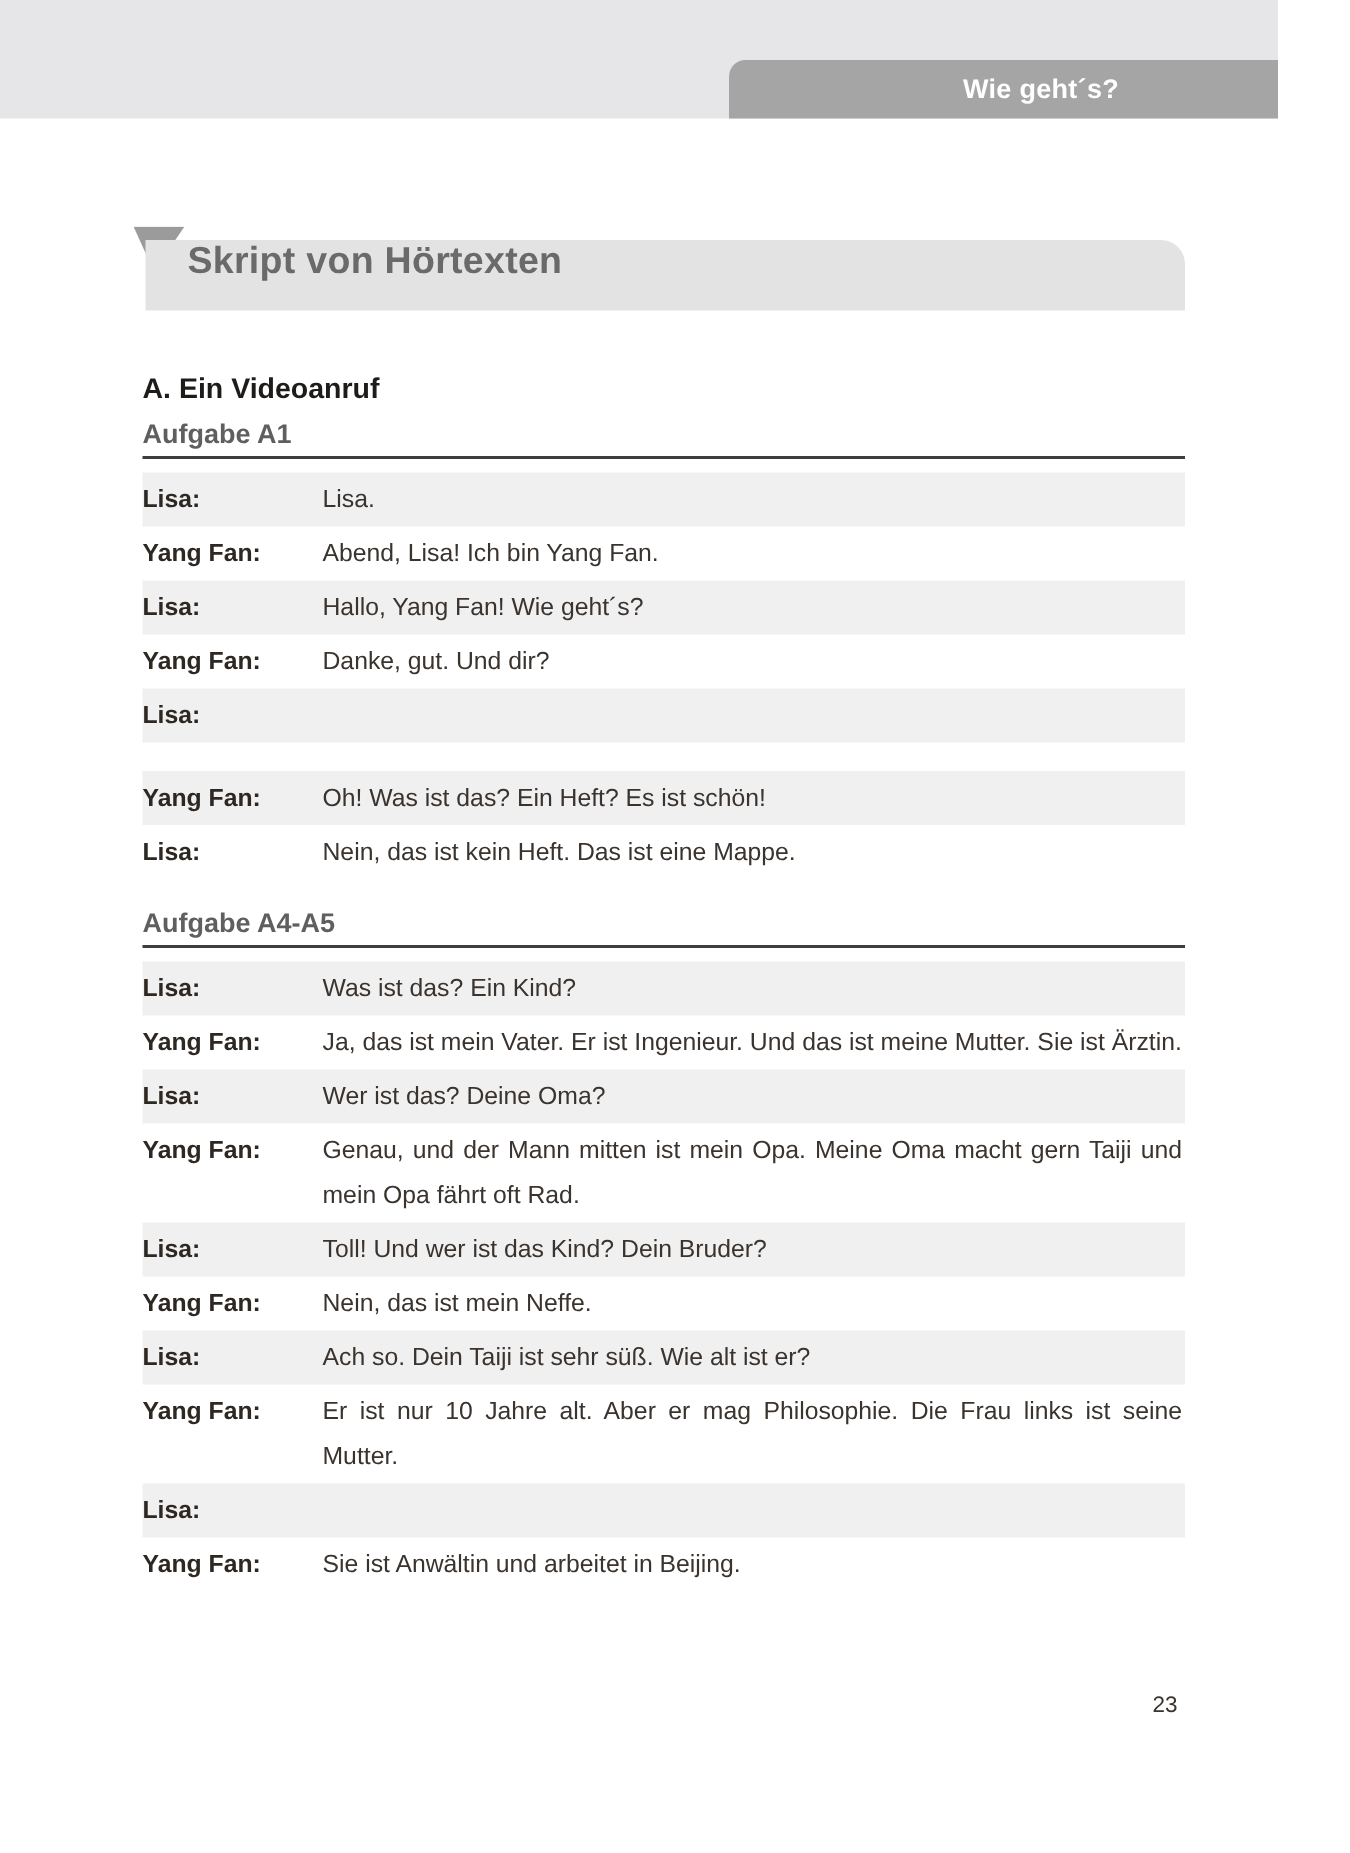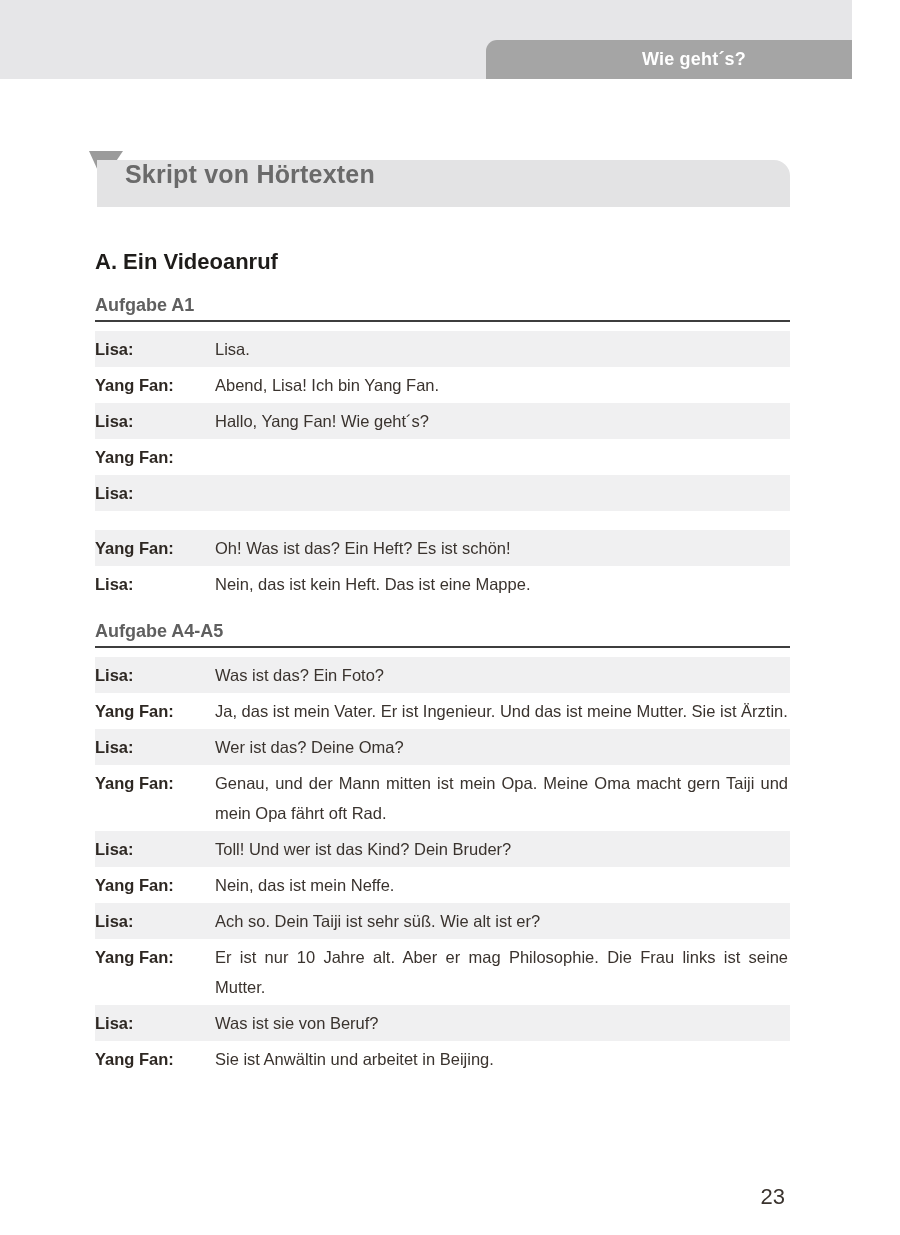--- a/index.html
+++ b/index.html
@@ -60,24 +60,24 @@
     clip-path: polygon(0 0, 100% 0, 40% 100%);
   }
 
   
   .content {
     position: absolute;
     left: 95px; top: 249px;
     width: 695px;
   }
   .section-title {
-    font-size: 22px;
+    font-size: 19px;
     font-weight: bold;
     color: var(--ink_black, #1e1c1a);
-    margin-bottom: 20px;
+    margin-bottom: 8px;
   }
   .aufgabe-section { margin-bottom: 19px; }
   .aufgabe-heading {
     font-size: 18px;
     font-weight: bold;
     color: var(--heading_gray, #5f5f5f);
     padding-bottom: 4px;
     border-bottom: 2px solid var(--rule_dark, #3e3e3e);
     margin-bottom: 9px;
   }
@@ -99,22 +99,22 @@
   .text {
     flex: 1;
     text-align: justify;
     padding-right: 2px;
   }
 
   
   .page-number {
     position: absolute;
     right: 67px;
-    top: 1184px;
-    font-size: 22px;
+    top: 1128px;
+    font-size: 15px;
     color: var(--text_ink, #3a332e);
   }
 </style>
 </head>
 <body>
 
 <div class="page">
 
   <div class="top-band"></div>
 
@@ -144,20 +144,21 @@
     <div class="text">Abend, Lisa! Ich bin Yang Fan.</div>
   </div>
 
   <div class="row striped">
     <div class="speaker">Lisa:</div>
     <div class="text">Hallo, Yang Fan! Wie geht´s?</div>
   </div>
 
   <div class="row">
     <div class="speaker">Yang Fan:</div>
+    <div class="text">Danke, gut. Und dir?</div>
   </div>
 
   <div class="row striped">
     <div class="speaker">Lisa:</div>
   </div>
 </div>
   </section>
 
   <section class="aufgabe-section">
     <div class="rows">
@@ -171,21 +172,21 @@
     <div class="text">Nein, das ist kein Heft. Das ist eine Mappe.</div>
   </div>
 </div>
   </section>
 
   <section class="aufgabe-section">
     <h3 class="aufgabe-heading">Aufgabe A4-A5</h3>
     <div class="rows">
   <div class="row striped">
     <div class="speaker">Lisa:</div>
-    <div class="text">Was ist das? Ein Foto?</div>
+    <div class="text">Was ist das? Ein Kind?</div>
   </div>
 
   <div class="row">
     <div class="speaker">Yang Fan:</div>
     <div class="text">Ja, das ist mein Vater. Er ist Ingenieur. Und das ist meine Mutter. Sie ist Ärztin.</div>
   </div>
 
   <div class="row striped">
     <div class="speaker">Lisa:</div>
     <div class="text">Wer ist das? Deine Oma?</div>
@@ -211,21 +212,20 @@
     <div class="text">Ach so. Dein Taiji ist sehr süß. Wie alt ist er?</div>
   </div>
 
   <div class="row">
     <div class="speaker">Yang Fan:</div>
     <div class="text">Er ist nur 10 Jahre alt. Aber er mag Philosophie. Die Frau links ist seine Mutter.</div>
   </div>
 
   <div class="row striped">
     <div class="speaker">Lisa:</div>
-    <div class="text">Was ist sie von Beruf?</div>
   </div>
 
   <div class="row">
     <div class="speaker">Yang Fan:</div>
     <div class="text">Sie ist Anwältin und arbeitet in Beijing.</div>
   </div>
 </div>
   </section>
 </div>
   </div>

